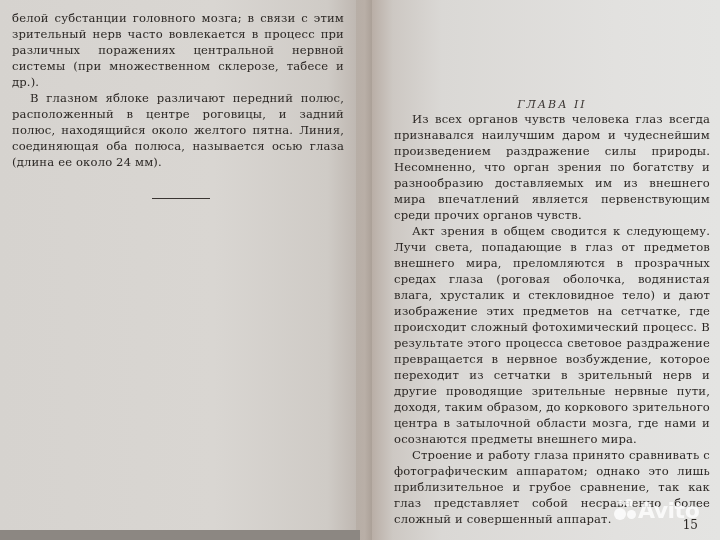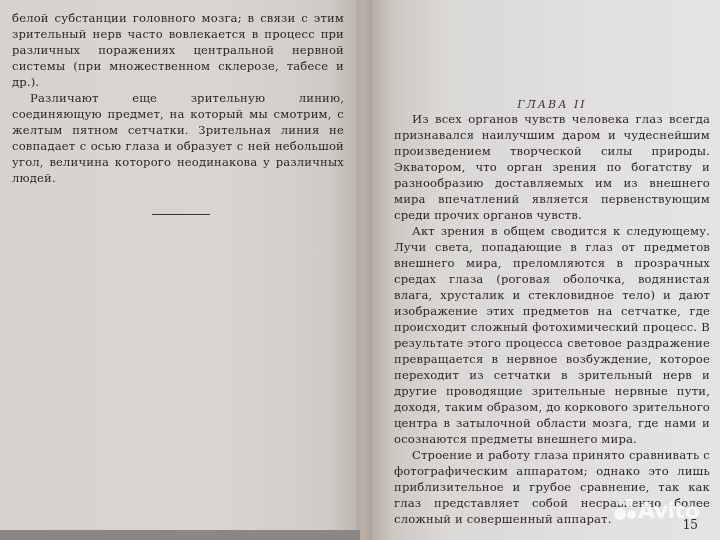--- a/index.html
+++ b/index.html
@@ -60,31 +60,31 @@
     }
     .wm-dots { position: relative; width: 22px; height: 22px; }
     .wm-dots span { position: absolute; border-radius: 50%; background: rgba(255,255,255,0.8); }
   </style>
 </head>
 <body>
 
 <div class="page page-left">
   <div id="left-paras">
       <p class="txt">белой субстанции головного мозга; в связи с этим зрительный нерв часто вовлекается в процесс при различных поражениях центральной нервной системы (при множественном склерозе, табесе и др.).</p>
-      <p class="txt indent">Различают еще зрительную линию, соединяющую предмет, на который мы смотрим, с желтым пятном сетчатки. Зрительная линия не совпадает с осью глаза и образует с ней небольшой угол, величина которого неодинакова у различных людей.</p>
+      <p class="txt indent">В глазном яблоке различают передний полюс, расположенный в центре роговицы, и задний полюс, находящийся около желтого пятна. Линия, соединяющая оба полюса, называется осью глаза (длина ее около 24 мм).</p>
     </div>
   <div class="rule"></div>
 </div>
 
 <div class="spine"></div>
 
 <div class="page page-right">
   <div class="chapter">ГЛАВА II</div>
   <div id="right-paras">
-      <p class="txt indent">Из всех органов чувств человека глаз всегда признавался наилучшим даром и чудеснейшим произведением творческой силы природы. Экватором, что орган зрения по богатству и разнообразию доставляемых им из внешнего мира впечатлений является первенствующим среди прочих органов чувств.</p>
+      <p class="txt indent">Из всех органов чувств человека глаз всегда признавался наилучшим даром и чудеснейшим произведением раздражение силы природы. Несомненно, что орган зрения по богатству и разнообразию доставляемых им из внешнего мира впечатлений является первенствующим среди прочих органов чувств.</p>
       <p class="txt indent">Акт зрения в общем сводится к следующему. Лучи света, попадающие в глаз от предметов внешнего мира, преломляются в прозрачных средах глаза (роговая оболочка, водянистая влага, хрусталик и стекловидное тело) и дают изображение этих предметов на сетчатке, где происходит сложный фотохимический процесс. В результате этого процесса световое раздражение превращается в нервное возбуждение, которое переходит из сетчатки в зрительный нерв и другие проводящие зрительные нервные пути, доходя, таким образом, до коркового зрительного центра в затылочной области мозга, где нами и осознаются предметы внешнего мира.</p>
       <p class="txt indent">Строение и работу глаза принято сравнивать с фотографическим аппаратом; однако это лишь приблизительное и грубое сравнение, так как глаз представляет собой несравненно более сложный и совершенный аппарат.</p>
     </div>
 
   <div class="page-number">15</div>
 </div>
 
 <div class="bottom-shadow"></div>
 
 <div class="watermark">

